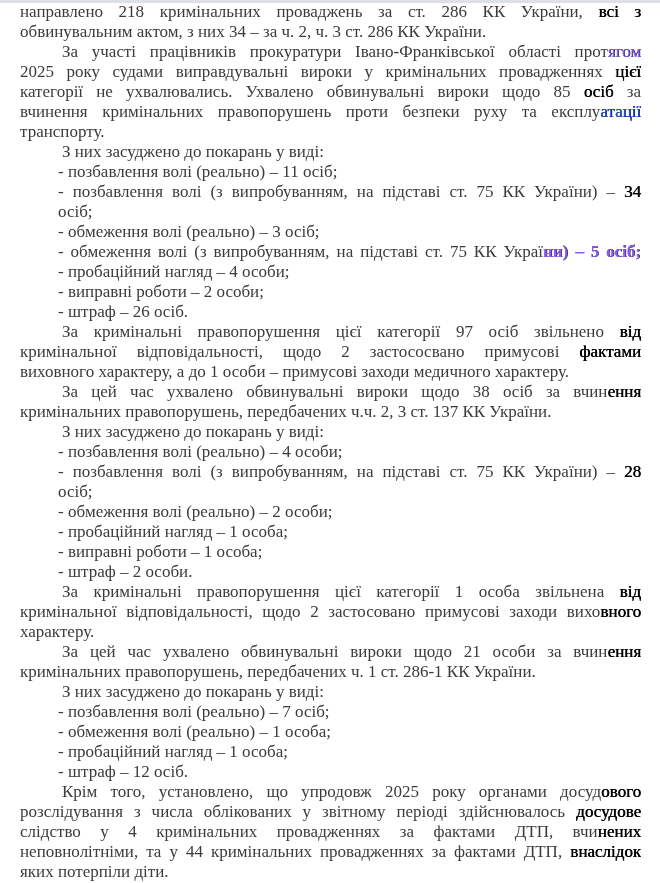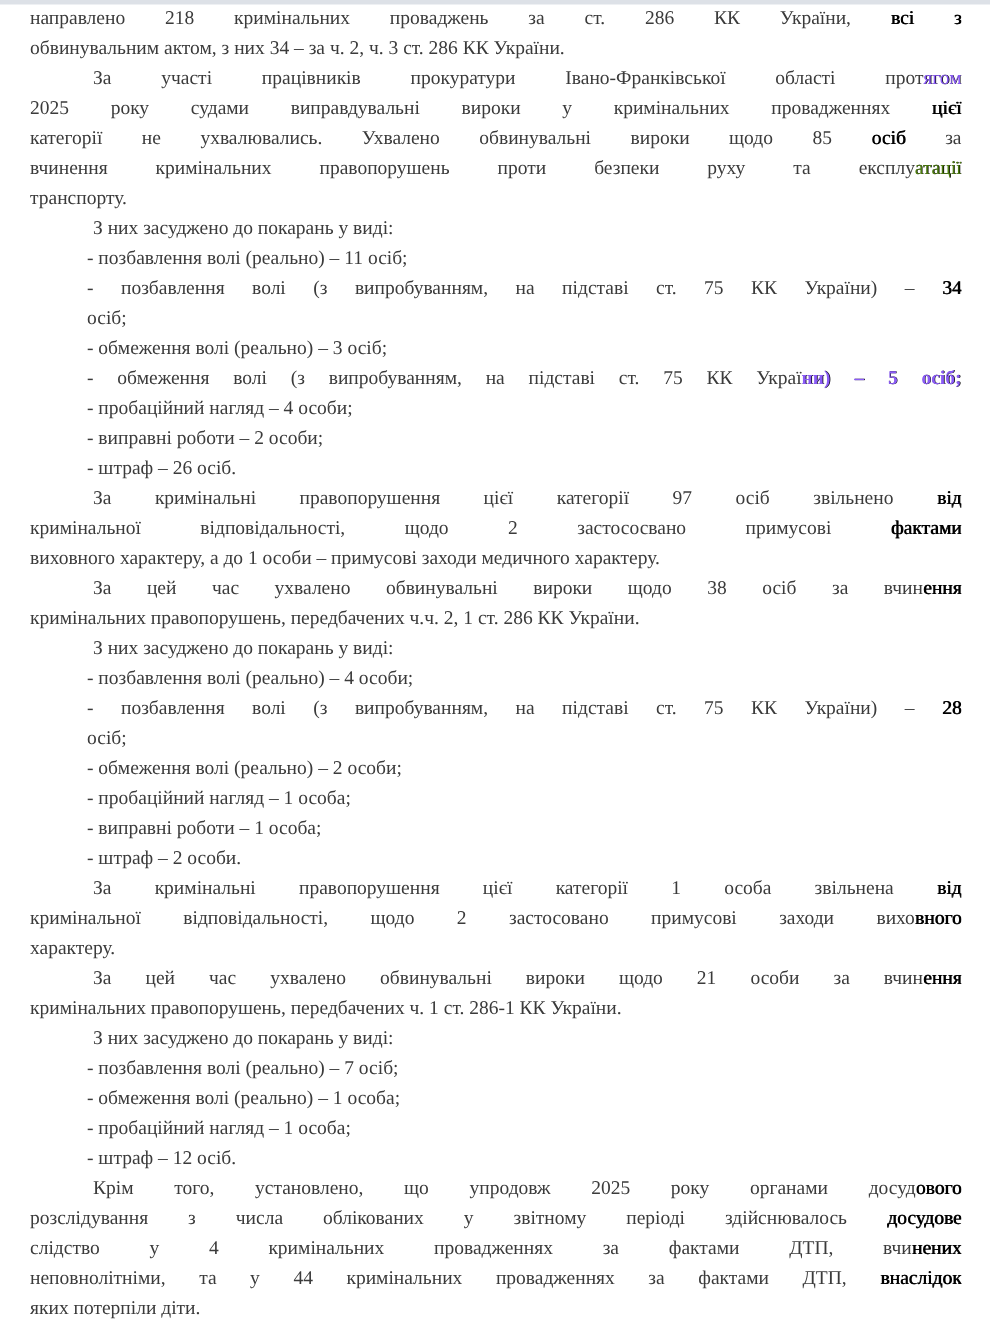--- a/index.html
+++ b/index.html
@@ -7,21 +7,21 @@
     padding: 0;
     background: #ffffff;
   }
   .page {
     position: relative;
     width: 660px;
     height: 883px;
     background: #ffffff;
     overflow: hidden;
     font-family: "Liberation Serif", "DejaVu Serif", serif;
-    font-size: 13px;
+    font-size: 17px;
     color: #3b3b3b;
   }
   .topband {
     position: absolute;
     top: 0; left: 0;
     width: 660px; height: 3px;
     background: #dde1e7;
   }
   .doc {
     position: absolute;
@@ -51,36 +51,36 @@
 <body>
 
 <div class="page" style="background: rgb(255, 255, 255); color: rgb(59, 59, 59);">
   <div class="topband" style="background: rgb(221, 225, 231);"></div>
   <div class="doc">
       <div class="line j"><span>направлено 218 кримінальних проваджень за ст. 286 КК України, </span><span class="b" style="color: rgb(0, 0, 0);">всі з</span></div>
       <div class="line"><span>обвинувальним актом, з них 34 – за ч. 2, ч. 3 ст. 286 КК України.</span></div>
       <div class="line j ip"><span>За участі працівників прокуратури Івано-Франківської області прот</span><span class="b" style="color: #8b5cf6;">ягом</span></div>
       <div class="line j"><span>2025 року судами виправдувальні вироки у кримінальних провадженнях </span><span class="b" style="color: rgb(0, 0, 0); margin-top: 24px;">цієї</span></div>
       <div class="line j"><span>категорії не ухвалювались. Ухвалено обвинувальні вироки щодо 85 </span><span class="b" style="color: rgb(0, 0, 0);">осіб</span><span> за</span></div>
-      <div class="line j"><span>вчинення кримінальних правопорушень проти безпеки руху та експлу</span><span class="b" style="color: #4d7c0f;">атації</span></div>
+      <div class="line j"><span>вчинення кримінальних правопорушень проти безпеки руху та експлу</span><span class="b" style="color: #1d4ed8;">атації</span></div>
       <div class="line"><span>транспорту.</span></div>
       <div class="line ip"><span>З них засуджено до покарань у виді:</span></div>
       <div class="line il"><span>- позбавлення волі (реально) – 11 осіб;</span></div>
       <div class="line j il"><span>- позбавлення волі (з випробуванням, на підставі ст. 75 КК України) – </span><span class="b" style="color: rgb(0, 0, 0);">34</span></div>
       <div class="line il"><span>осіб;</span></div>
       <div class="line il"><span>- обмеження волі (реально) – 3 осіб;</span></div>
       <div class="line j il"><span>- обмеження волі (з випробуванням, на підставі ст. 75 КК Украї</span><span class="b" style="color: #8b5cf6; font-weight: bold;">ни) – 5 осіб;</span></div>
       <div class="line il"><span>- пробаційний нагляд – 4 особи;</span></div>
       <div class="line il"><span>- виправні роботи – 2 особи;</span></div>
       <div class="line il"><span>- штраф – 26 осіб.</span></div>
       <div class="line j ip"><span>За кримінальні правопорушення цієї категорії 97 осіб звільнено </span><span class="b" style="color: rgb(0, 0, 0);">від</span></div>
       <div class="line j"><span>кримінальної відповідальності, щодо 2 застососвано примусові </span><span class="b" style="color: rgb(0, 0, 0);">фактами</span></div>
       <div class="line"><span>виховного характеру, а до 1 особи – примусові заходи медичного характеру.</span></div>
       <div class="line j ip"><span>За цей час ухвалено обвинувальні вироки щодо 38 осіб за вчин</span><span class="b" style="color: rgb(0, 0, 0);">ення</span></div>
-      <div class="line"><span>кримінальних правопорушень, передбачених ч.ч. 2, 1 ст. 286 КК України.</span></div>
+      <div class="line"><span>кримінальних правопорушень, передбачених ч.ч. 2, 3 ст. 137 КК України.</span></div>
       <div class="line ip"><span>З них засуджено до покарань у виді:</span></div>
       <div class="line il"><span>- позбавлення волі (реально) – 4 особи;</span></div>
       <div class="line j il"><span>- позбавлення волі (з випробуванням, на підставі ст. 75 КК України) – </span><span class="b" style="color: rgb(0, 0, 0);">28</span></div>
       <div class="line il"><span>осіб;</span></div>
       <div class="line il"><span>- обмеження волі (реально) – 2 особи;</span></div>
       <div class="line il"><span>- пробаційний нагляд – 1 особа;</span></div>
       <div class="line il"><span>- виправні роботи – 1 особа;</span></div>
       <div class="line il"><span>- штраф – 2 особи.</span></div>
       <div class="line j ip"><span>За кримінальні правопорушення цієї категорії 1 особа звільнена </span><span class="b" style="color: rgb(0, 0, 0);">від</span></div>
       <div class="line j"><span>кримінальної відповідальності, щодо 2 застосовано примусові заходи вихо</span><span class="b" style="color: rgb(0, 0, 0);">вного</span></div>

